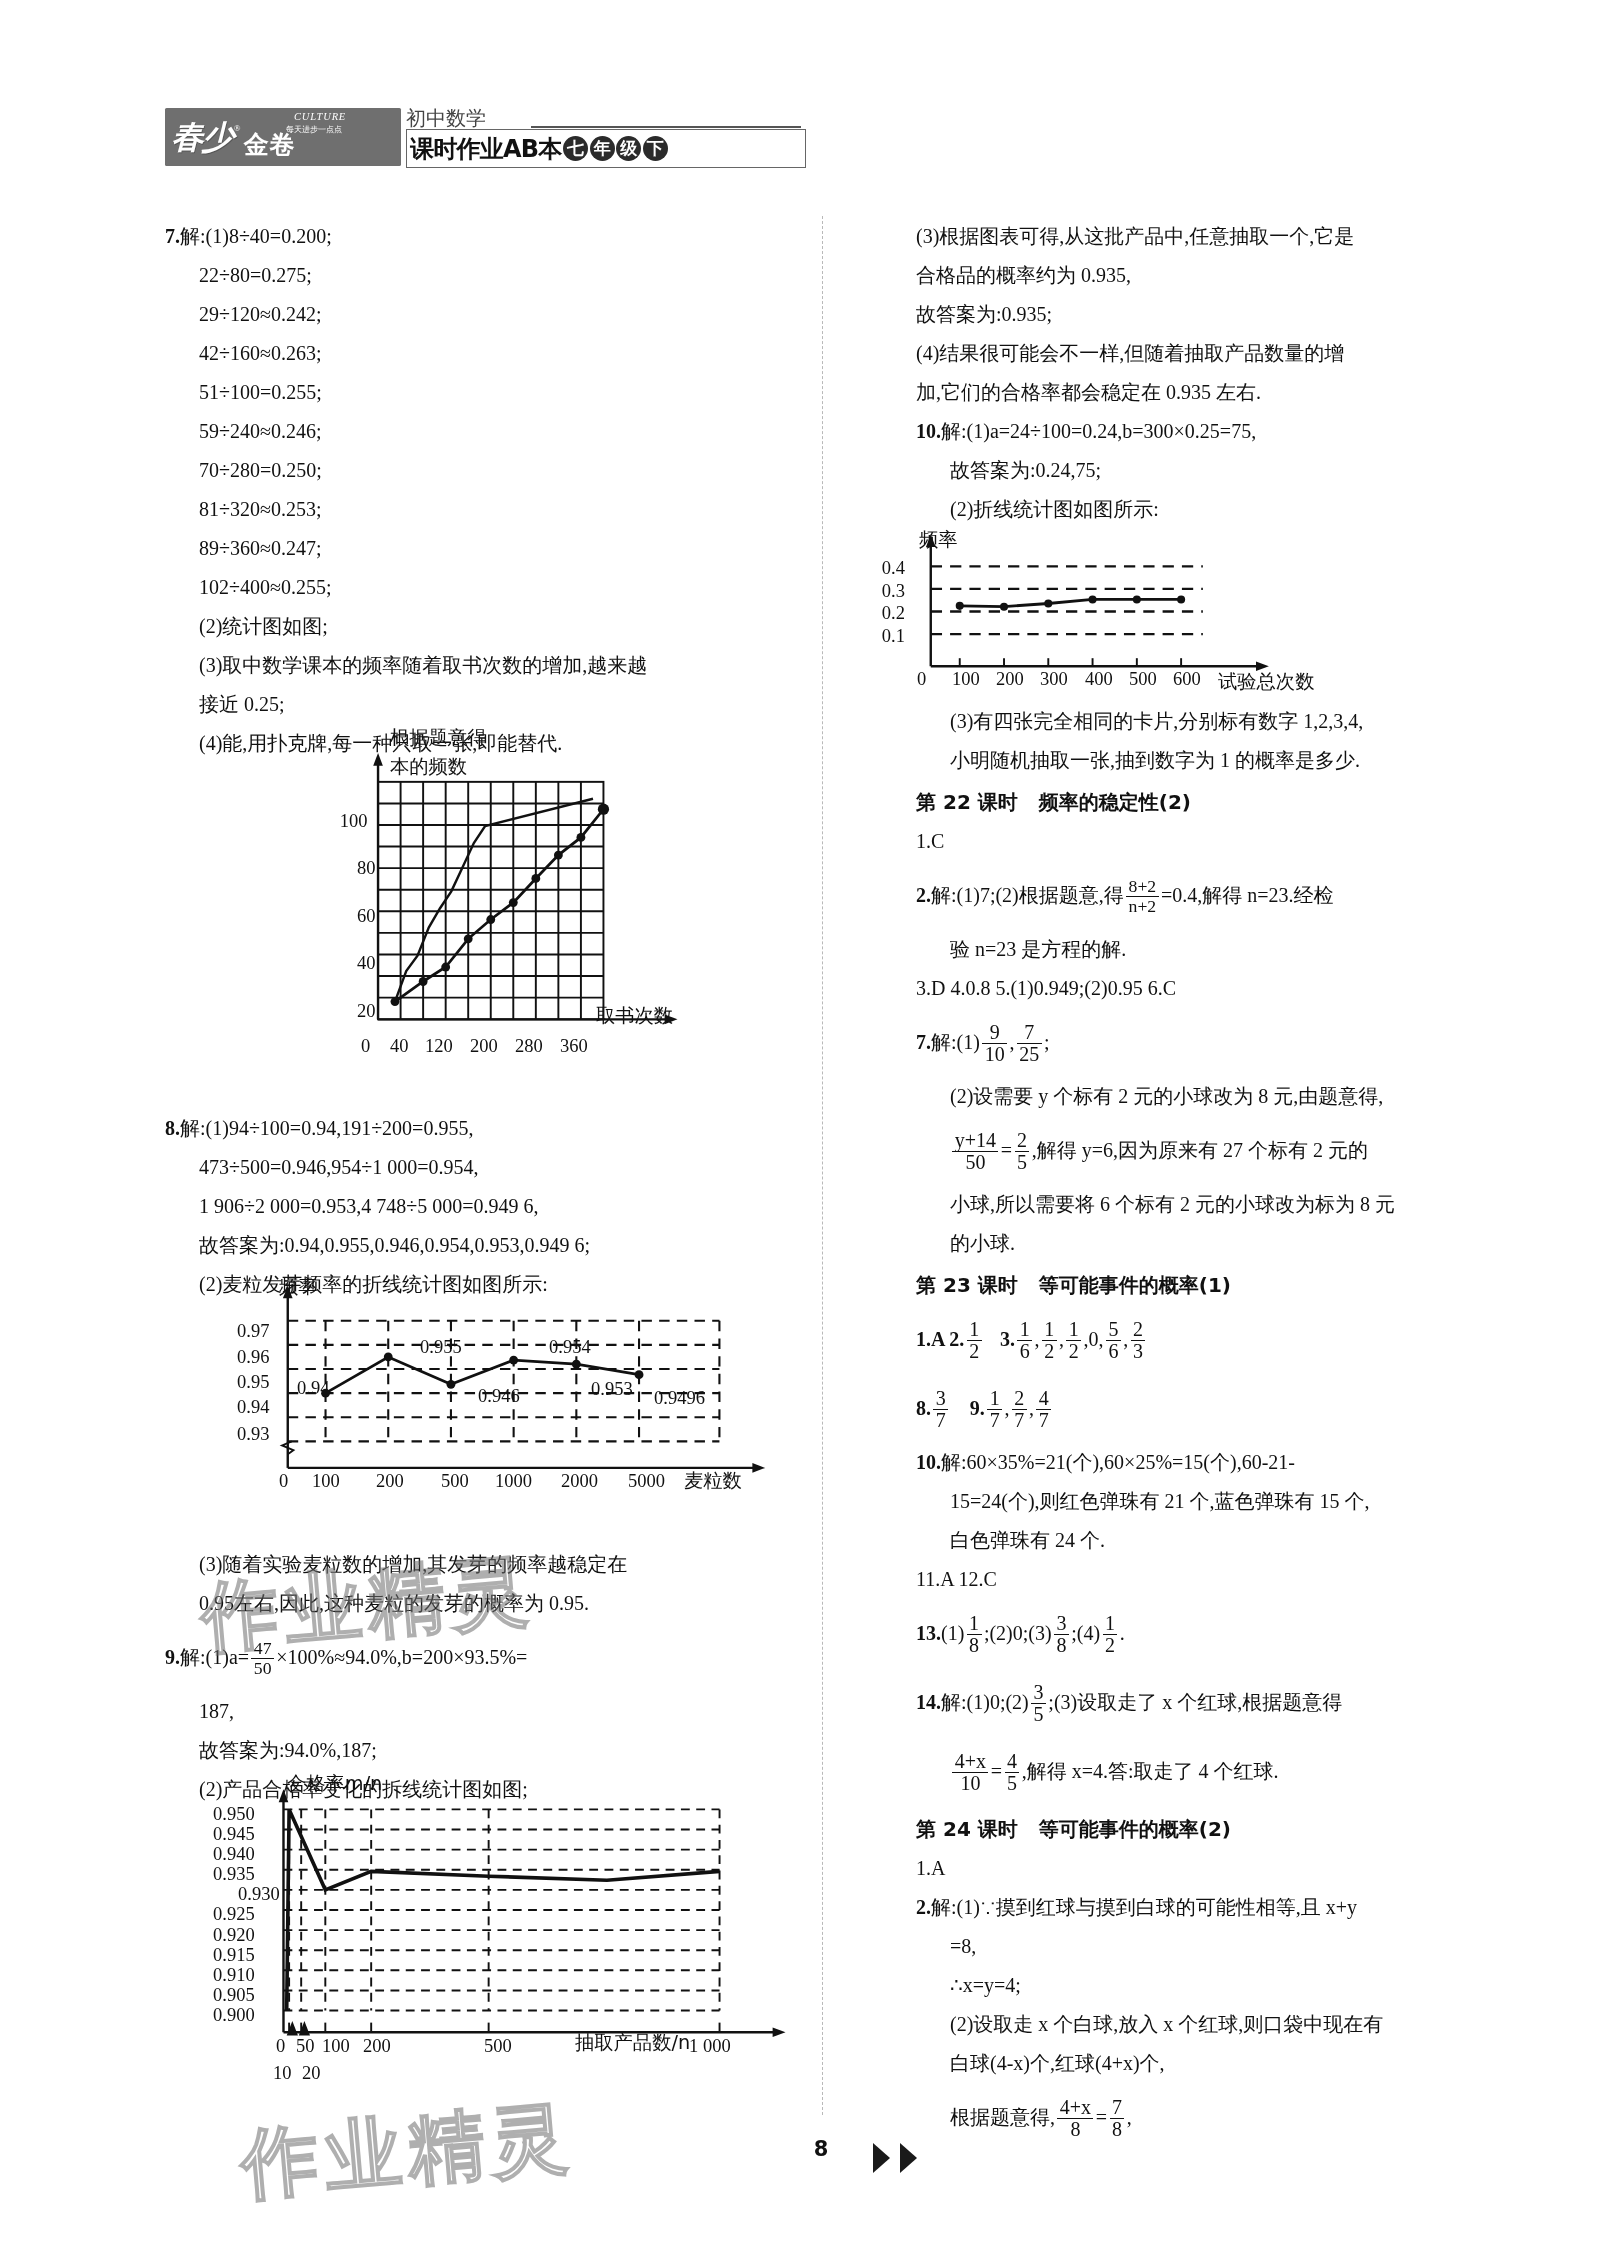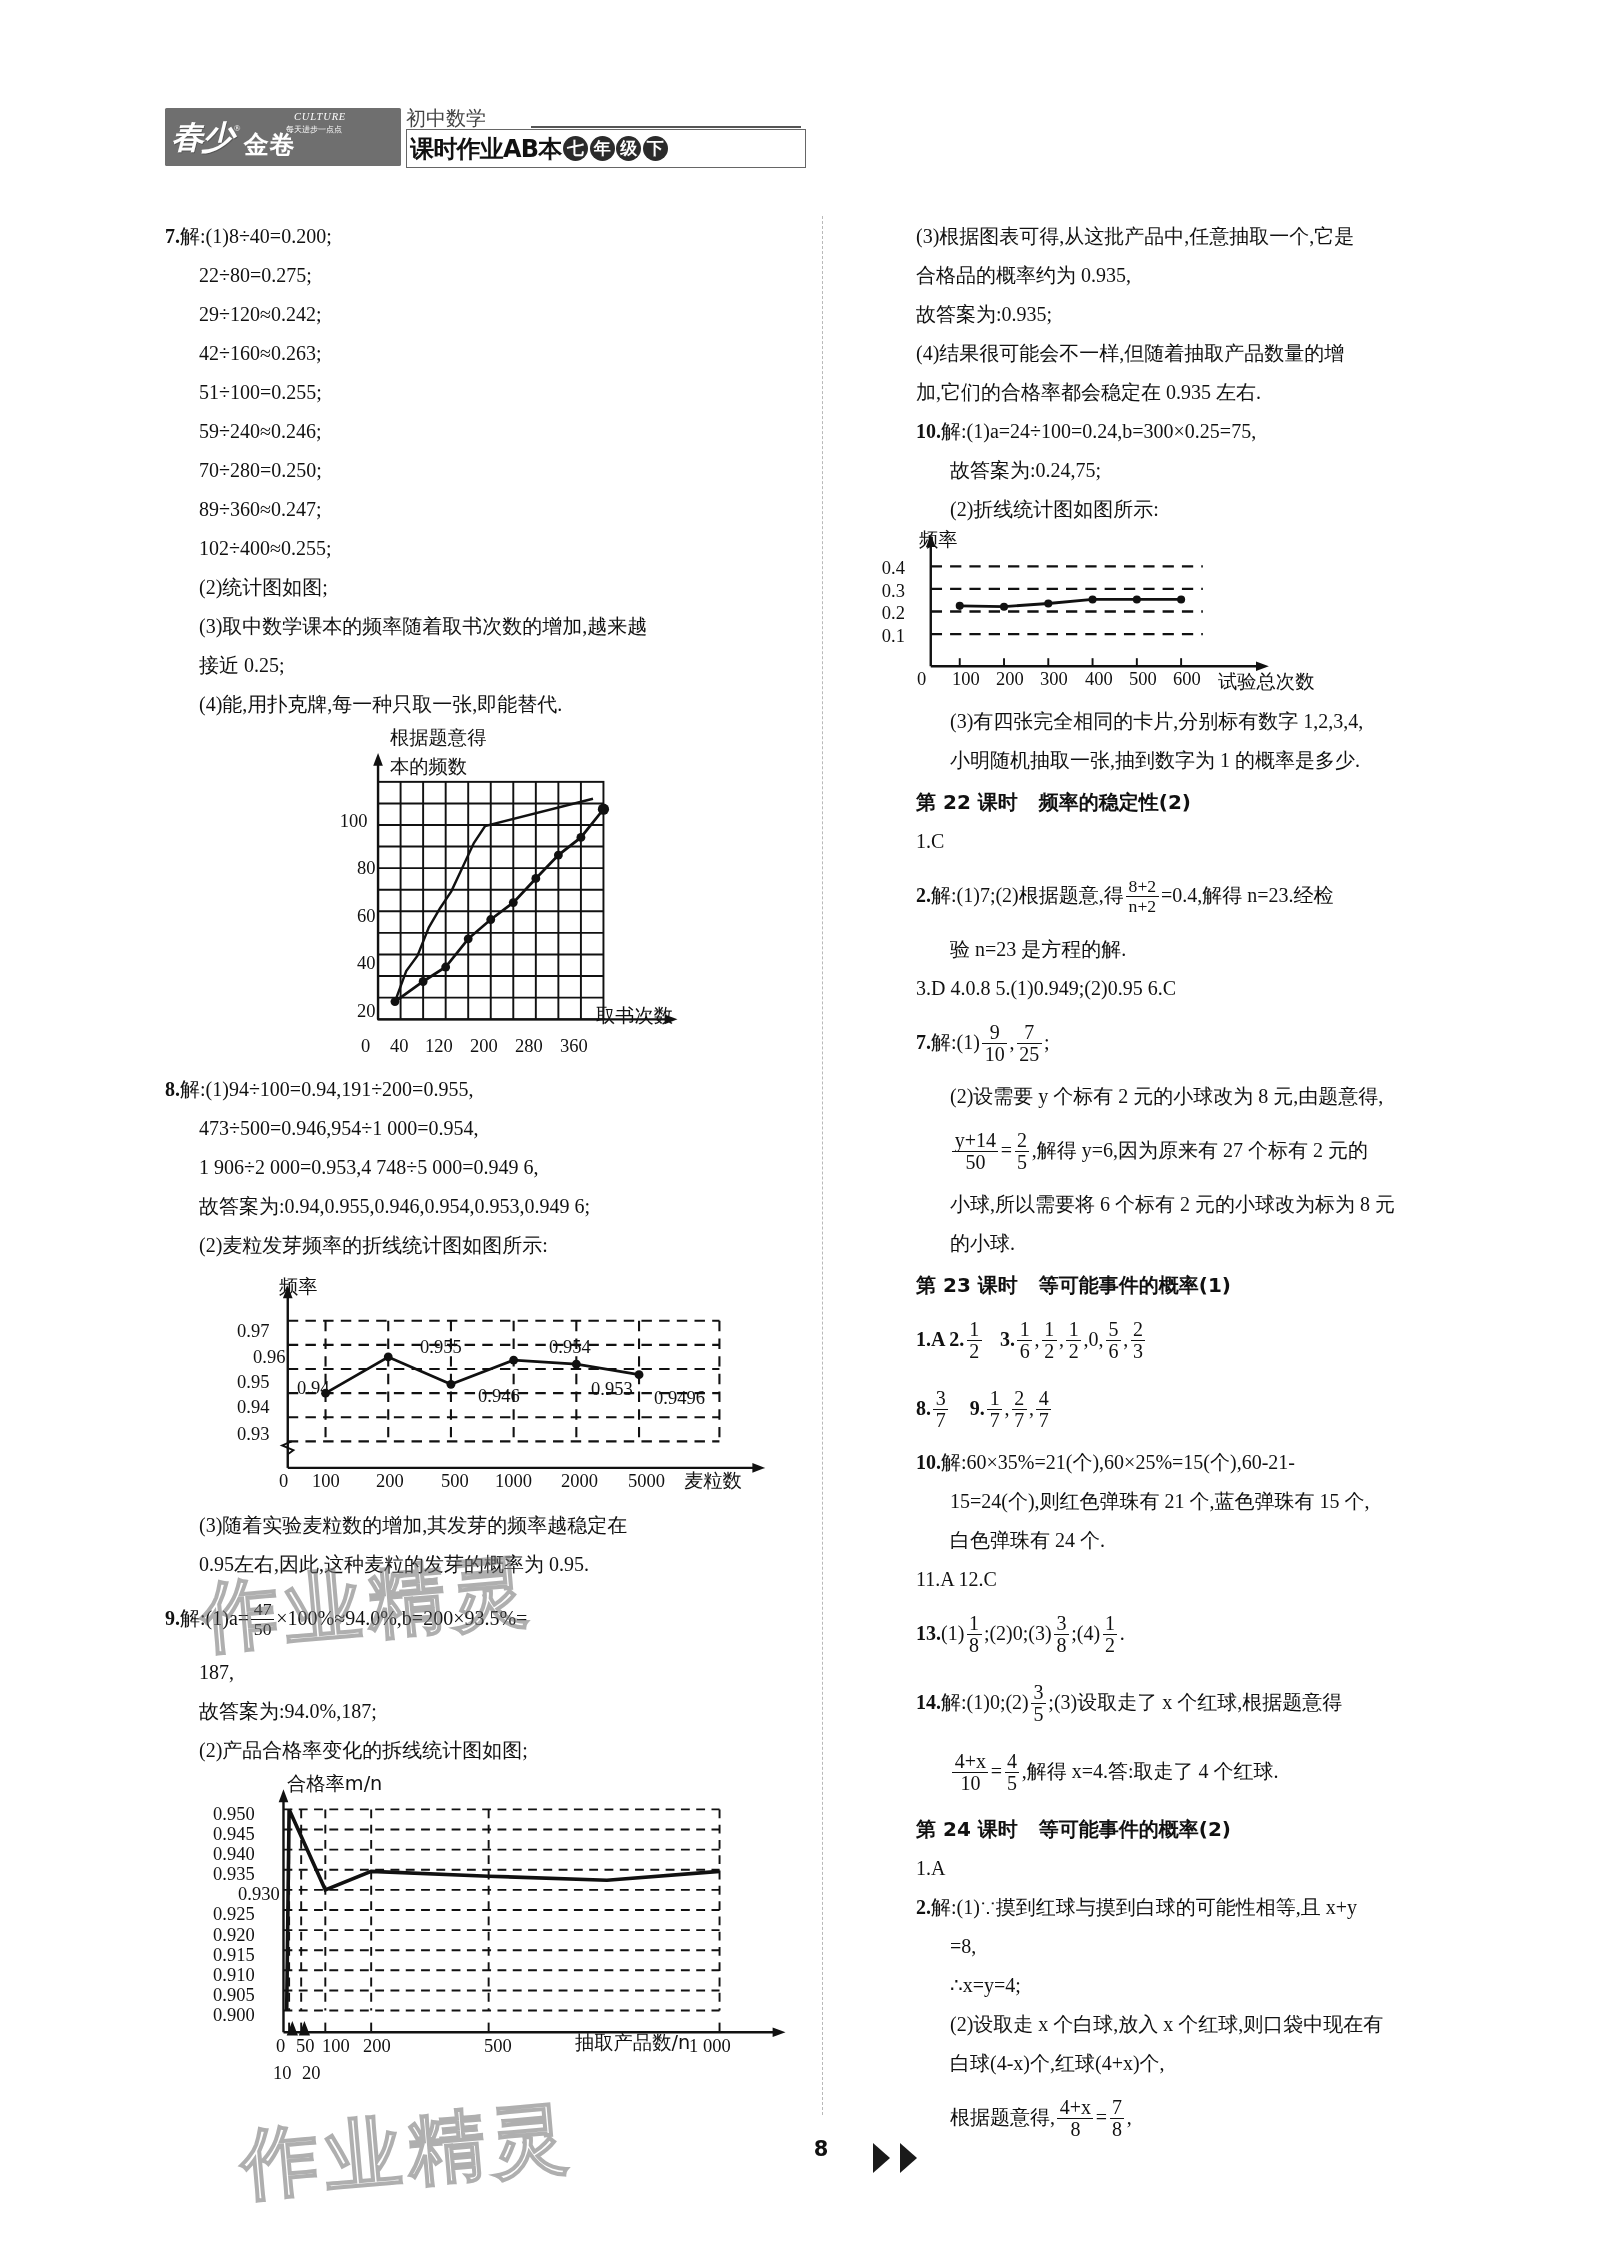--- a/index.html
+++ b/index.html
@@ -154,20 +154,21 @@
 
     <div class="ln">
       <span class="qnum">7.</span><span>解:(1)8÷40=0.200;</span>
     </div>
     <div class="ln ind1">22÷80=0.275;</div>
     <div class="ln ind1">29÷120≈0.242;</div>
     <div class="ln ind1">42÷160≈0.263;</div>
     <div class="ln ind1">51÷100=0.255;</div>
     <div class="ln ind1">59÷240≈0.246;</div>
     <div class="ln ind1">70÷280=0.250;</div>
+    <div class="ln ind1">81÷320≈0.253;</div>
     <div class="ln ind1">89÷360≈0.247;</div>
     <div class="ln ind1">102÷400≈0.255;</div>
     <div class="ln ind1">(2)统计图如图;</div>
     <div class="ln ind1">(3)取中数学课本的频率随着取书次数的增加,越来越</div>
     <div class="ln ind1">接近 0.25;</div>
     <div class="ln ind1">(4)能,用扑克牌,每一种只取一张,即能替代.</div>
 
     <div style="height:346px"></div>
 
     <div class="ln">
@@ -256,21 +257,21 @@
       </g>
       <polyline fill="none" stroke="#111" stroke-width="3.4" points="31,315 66,290 94,272 122,237 150,213 178,192 206,162 234,133 262,111 290,76"></polyline>
     </svg>
   </div>
 
   <div class="chart" style="left:237px;top:1271px;width:515px;height:241px;">
     <div class="cap cap-cn" style="left:42px;top:1.6px;">频率</div>
     <div class="cap cap-cn" style="left:447px;top:196px;">麦粒数</div>
 
     <div class="tick" style="left:0px;top:50px;">0.97</div>
-    <div class="tick" style="left:16px;top:76px;text-align:right;">0.96</div>
+    <div class="tick" style="left:0px;top:76px;text-align:right;">0.96</div>
     <div class="tick" style="left:0px;top:101px;">0.95</div>
     <div class="tick" style="left:0px;top:126px;">0.94</div>
     <div class="tick" style="left:0px;top:153px;">0.93</div>
 
     <div class="tick" style="left:42px;top:200px;">0</div>
     <div class="tick" style="left:75px;top:200px;">100</div>
     <div class="tick" style="left:139px;top:200px;">200</div>
     <div class="tick" style="left:204px;top:200px;">500</div>
     <div class="tick" style="left:258px;top:200px;">1000</div>
     <div class="tick" style="left:324px;top:200px;">2000</div>

